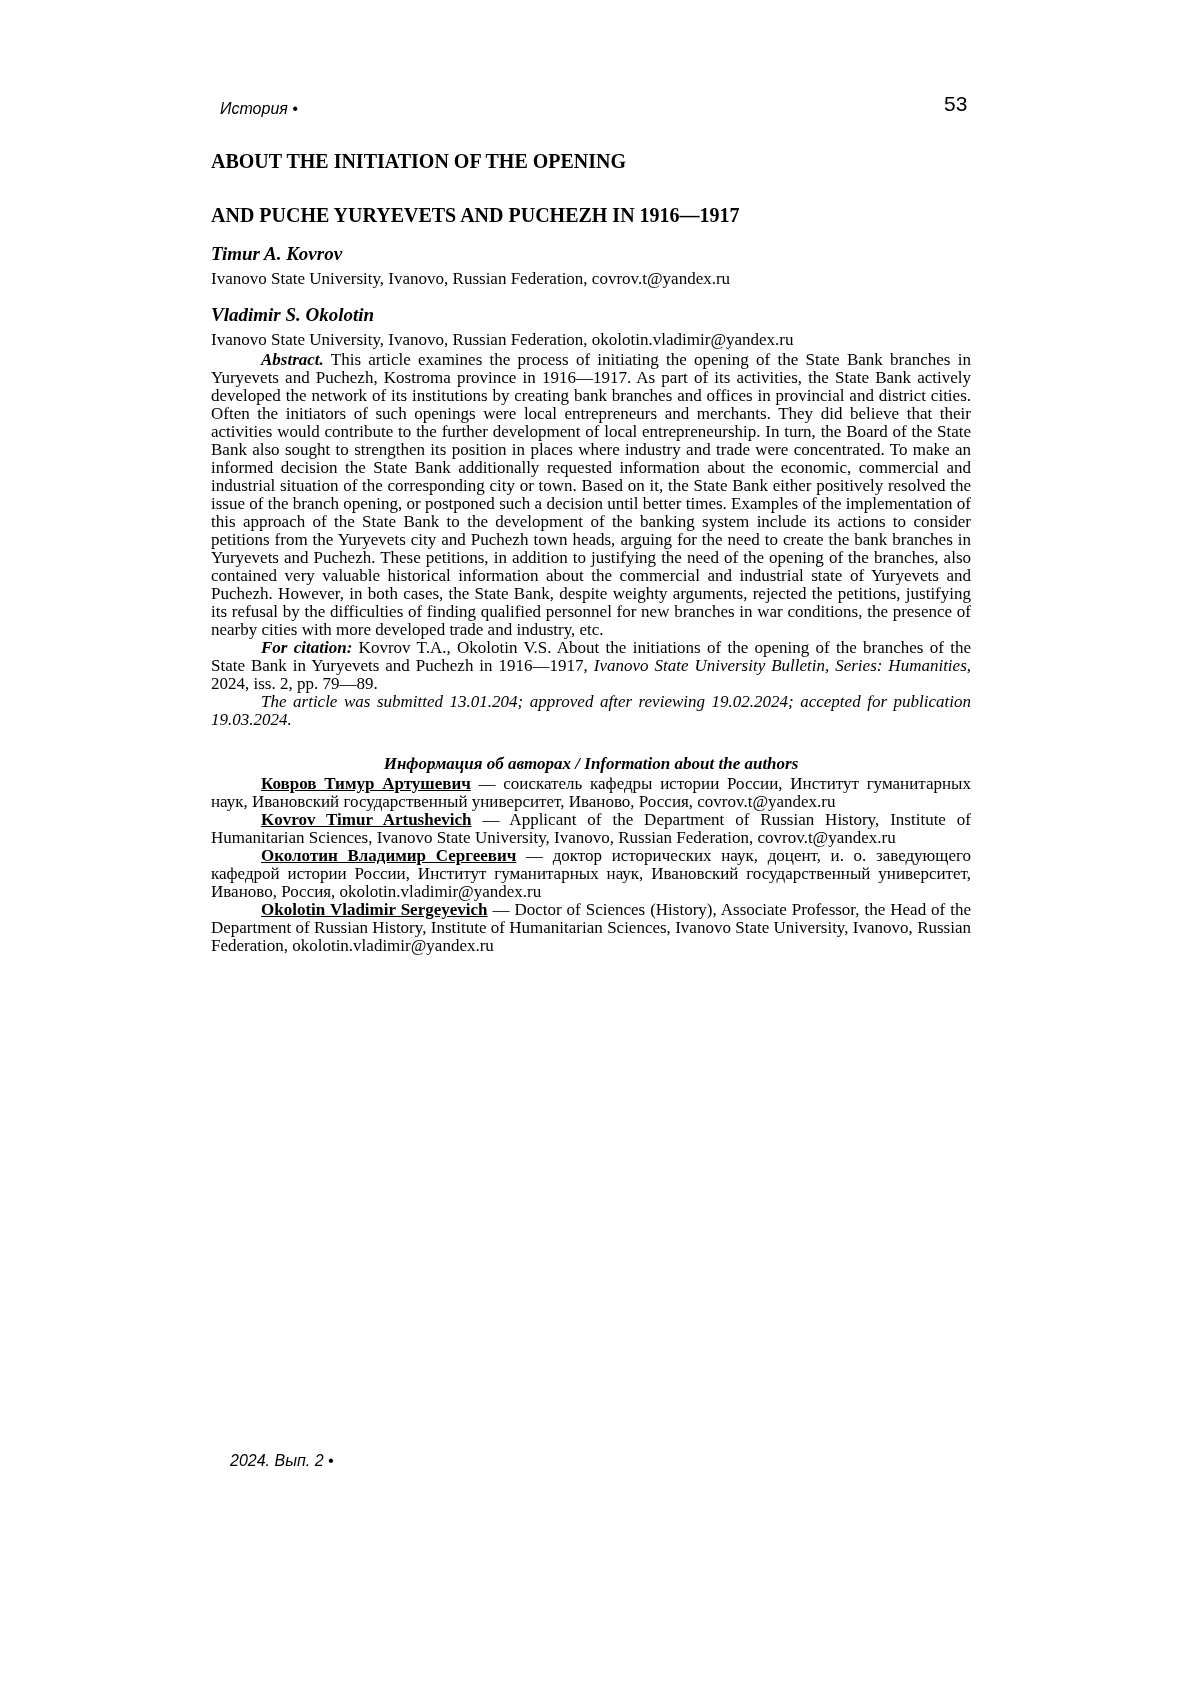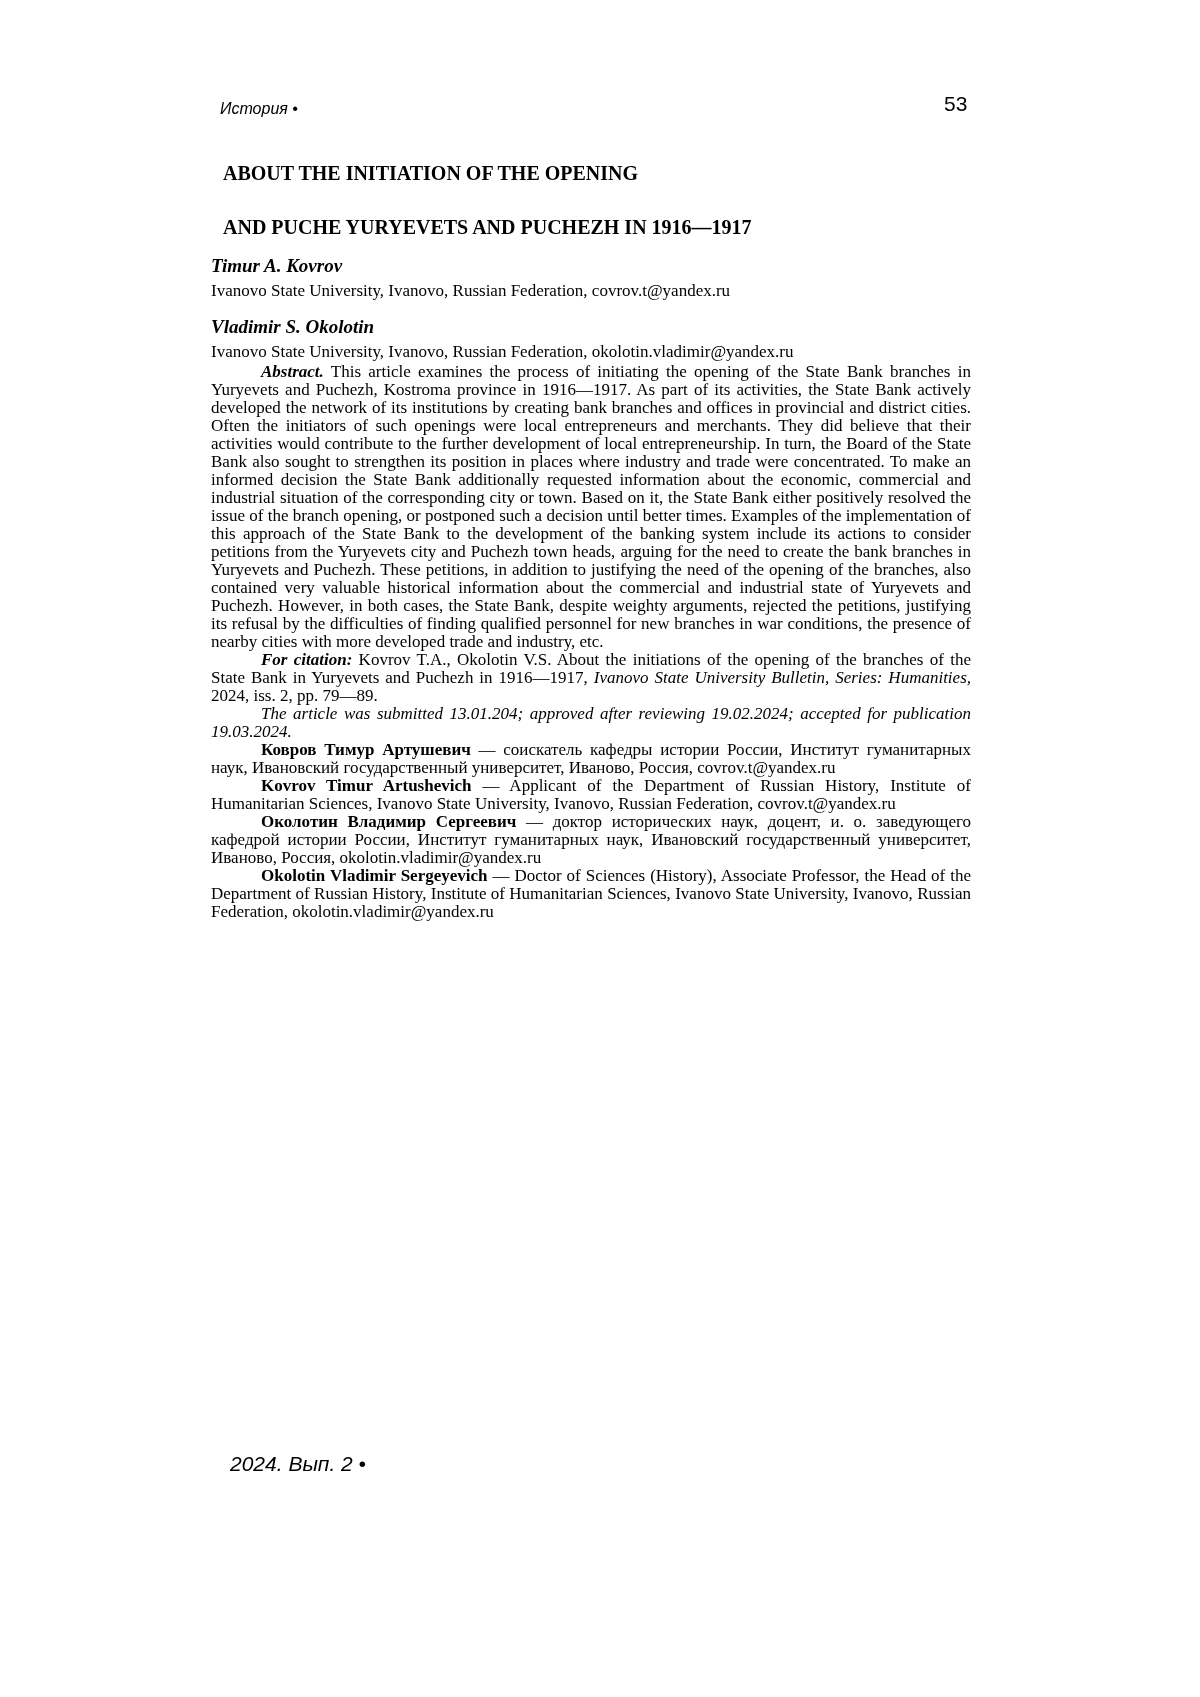--- a/index.html
+++ b/index.html
@@ -31,21 +31,21 @@
   .content {
     position: absolute;
     left: 211px;
     top: 148px;
     width: 760px;
   }
   .title {
     font-weight: bold;
     font-size: 20px;
     line-height: 27px;
-    margin: 12px;
+    margin: 0;
   }
   .author-name {
     font-weight: bold;
     font-style: italic;
     font-size: 19px;
     line-height: 24px;
     margin: 13px 0 0 0;
   }
   .affiliation {
     font-size: 17px;
@@ -59,37 +59,37 @@
     text-indent: 50px;
     margin: 0;
   }
   .abstract-par { margin-top: 21px; }
   .keywords-par { margin-top: 14px; }
   .citation-par { margin-top: 16px; }
   .dates-ru { margin-top: 26px; font-style: italic; }
   .dates-en { font-style: italic; }
   .bi { font-weight: bold; font-style: italic; }
   .it { font-style: italic; }
-  .b  { font-weight: bold; }
+  .b  { font-weight: bold; text-decoration: underline; }
   .info-heading {
     margin: 24px 0 0 0;
     text-align: center;
     font-weight: bold;
     font-style: italic;
     font-size: 17px;
     line-height: 22px;
   }
   .info-par { margin-top: 10px; }
   .page-footer {
     position: absolute;
     top: 1452px;
     left: 230px;
     font-family: "Liberation Sans", sans-serif;
     font-style: italic;
-    font-size: 21px;
+    font-size: 16px;
   }
 </style>
 </head>
 <body>
 
 <div class="running-head">История •</div>
 <div class="page-number">53</div>
 
 <div class="content">
 
@@ -105,20 +105,21 @@
   <p class="author-name">Vladimir S. Okolotin</p>
   <p class="affiliation">Ivanovo State University, Ivanovo, Russian Federation, okolotin.vladimir@yandex.ru</p>
 
   <p class="body-par abstract-par"><span class="bi">Abstract.</span><span> This article examines the process of initiating the opening of the State Bank branches in Yuryevets and Puchezh, Kostroma province in 1916—1917. As part of its activities, the State Bank actively developed the network of its institutions by creating bank branches and offices in provincial and district cities. Often the initiators of such openings were local entrepreneurs and merchants. They did believe that their activities would contribute to the further development of local entrepreneurship. In turn, the Board of the State Bank also sought to strengthen its position in places where industry and trade were concentrated. To make an informed decision the State Bank additionally requested information about the economic, commercial and industrial situation of the corresponding city or town. Based on it, the State Bank either positively resolved the issue of the branch opening, or postponed such a decision until better times. Examples of the implementation of this approach of the State Bank to the development of the banking system include its actions to consider petitions from the Yuryevets city and Puchezh town heads, arguing for the need to create the bank branches in Yuryevets and Puchezh. These petitions, in addition to justifying the need of the opening of the branches, also contained very valuable historical information about the commercial and industrial state of Yuryevets and Puchezh. However, in both cases, the State Bank, despite weighty arguments, rejected the petitions, justifying its refusal by the difficulties of finding qualified personnel for new branches in war conditions, the presence of nearby cities with more developed trade and industry, etc.</span></p>
 
 
   <p class="body-par citation-par"><span class="bi">For citation:</span><span> Kovrov T.A., Okolotin V.S. About the initiations of the opening of the branches of the State Bank in Yuryevets and Puchezh in 1916—1917, </span><span class="it">Ivanovo State University Bulletin, Series: Humanities,</span><span> 2024, iss. 2, pp. 79—89.</span></p>
 
   <p class="body-par dates-en">The article was submitted 13.01.204; approved after reviewing 19.02.2024; accepted for publication 19.03.2024.</p>
 
+  <p class="info-heading">Информация об авторах / Information about the authors</p>
 
   <p class="body-par info-par"><span class="b">Ковров Тимур Артушевич</span><span> — соискатель кафедры истории России, Институт гуманитарных наук, Ивановский государственный университет, Иваново, Россия, covrov.t@yandex.ru</span></p>
 
   <p class="body-par info-par"><span class="b">Kovrov Timur Artushevich</span><span> — Applicant of the Department of Russian History, Institute of Humanitarian Sciences, Ivanovo State University, Ivanovo, Russian Federation, covrov.t@yandex.ru</span></p>
 
   <p class="body-par info-par"><span class="b">Околотин Владимир Сергеевич</span><span> — доктор исторических наук, доцент, и. о. заведующего кафедрой истории России, Институт гуманитарных наук, Ивановский государственный университет, Иваново, Россия, okolotin.vladimir@yandex.ru</span></p>
 
   <p class="body-par info-par"><span class="b">Okolotin Vladimir Sergeyevich</span><span> — Doctor of Sciences (History), Associate Professor, the Head of the Department of Russian History, Institute of Humanitarian Sciences, Ivanovo State University, Ivanovo, Russian Federation, okolotin.vladimir@yandex.ru</span></p>
 
 </div>

